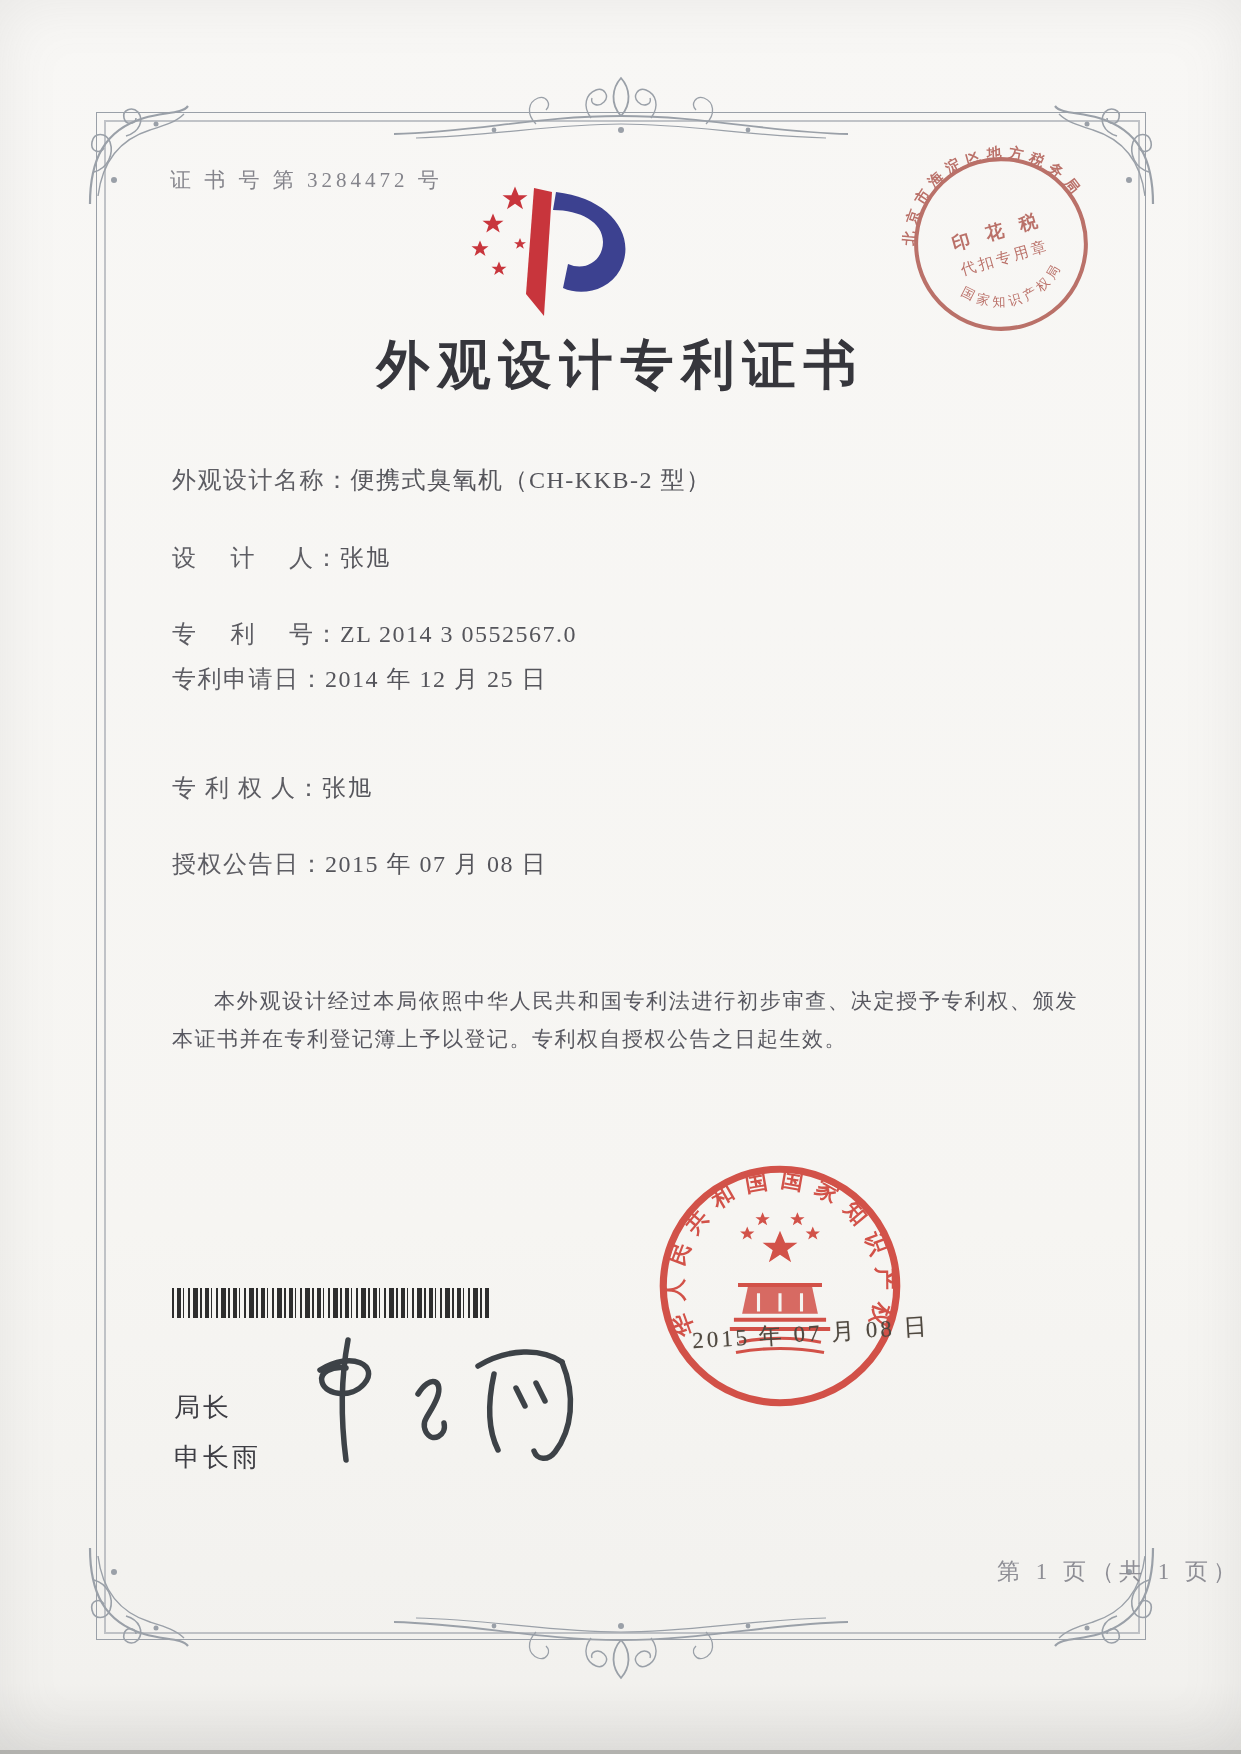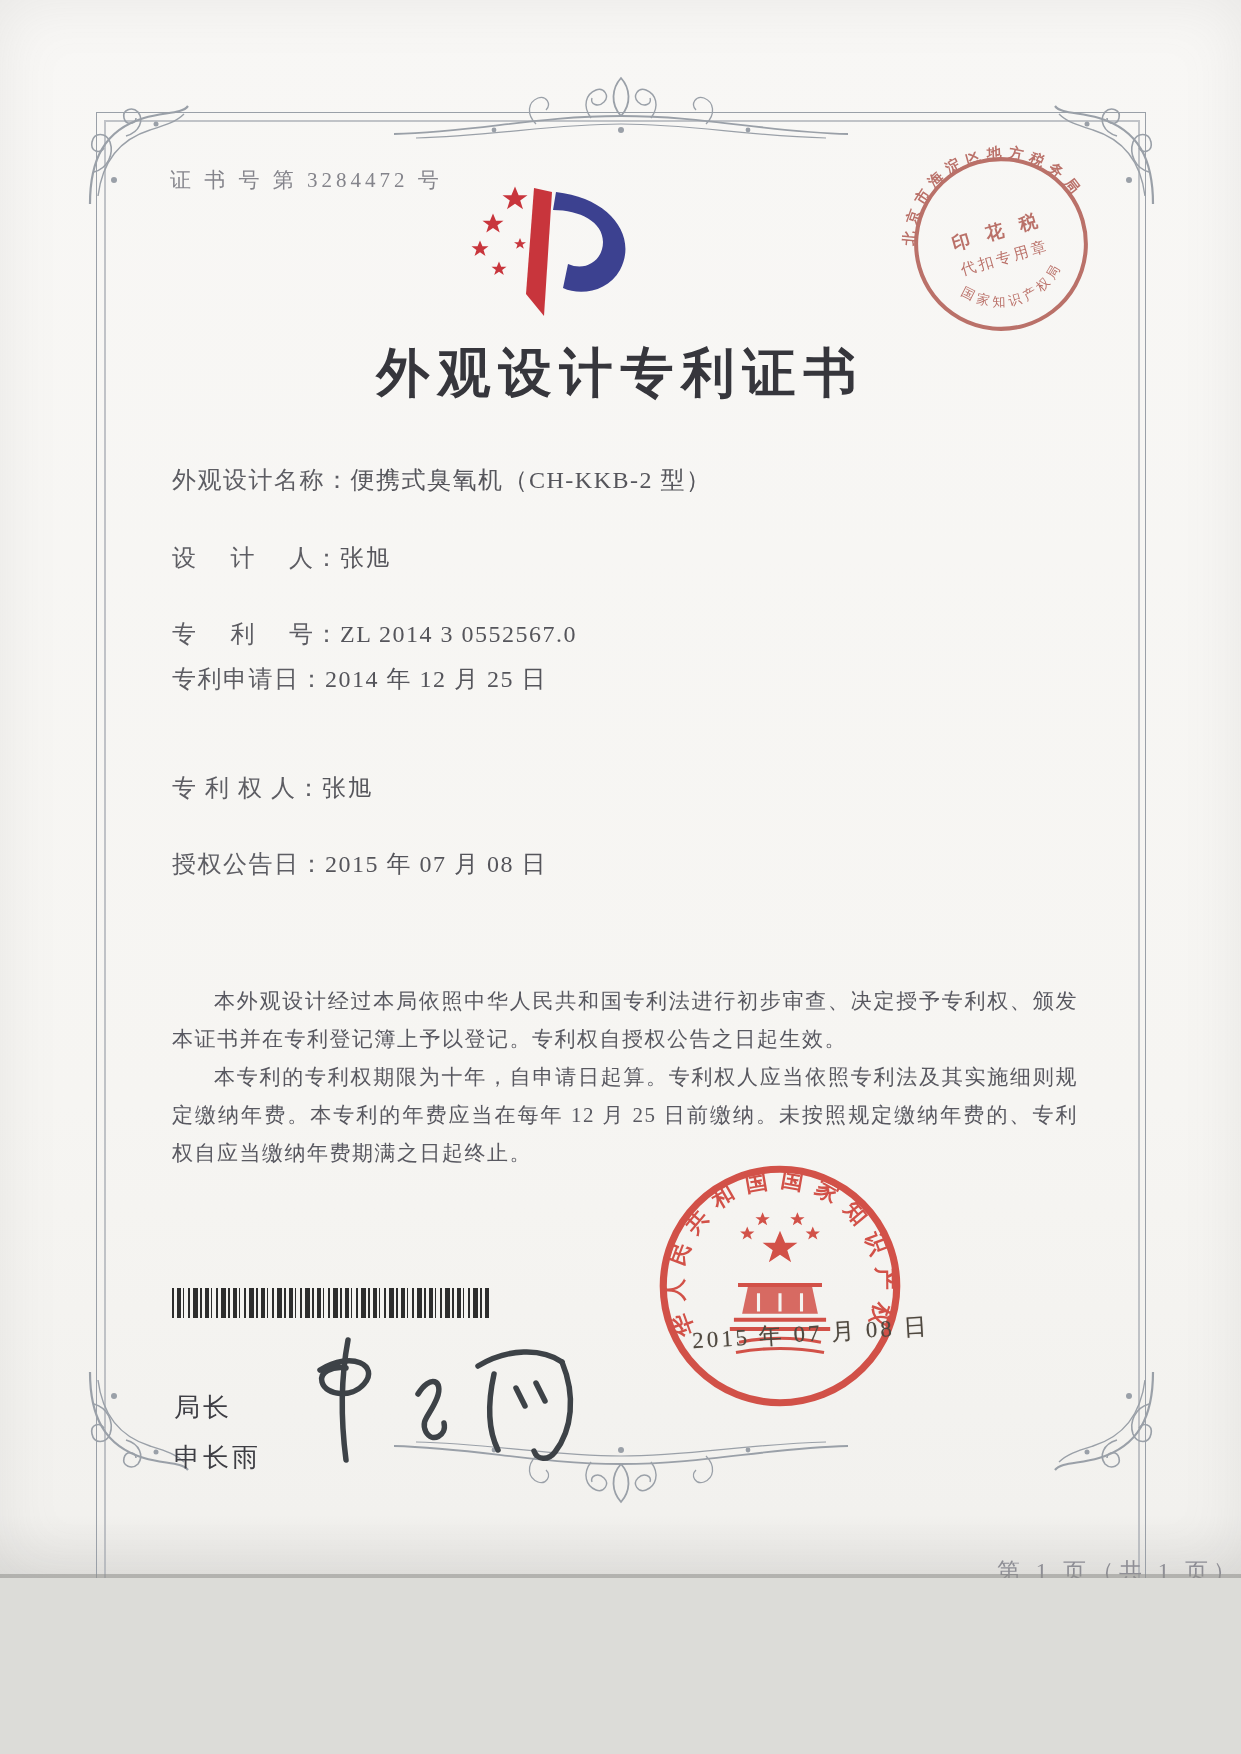--- a/index.html
+++ b/index.html
@@ -1,17 +1,17 @@
 <!DOCTYPE html>
 <html><head>
 <meta charset="utf-8">
 <style>
   html,body{margin:0;padding:0;background:#dcdcd8;}
   .page{
-    position:relative;width:1241px;height:1578px;margin:0 auto;
+    position:relative;width:1241px;height:1754px;margin:0 auto;
     background:linear-gradient(180deg,#f8f7f5 0%,#f6f5f2 70%,#f2f1ee 96%,#e3e2df 100%);
     font-family:"Liberation Serif","DejaVu Serif",serif;
     overflow:hidden;
     box-shadow:inset 0 0 60px rgba(120,120,125,.12);
   }
   .page::after{content:"";position:absolute;left:0;right:0;bottom:0;height:4px;background:#8f8f8c;opacity:.55;}
   
   .frame-outer{position:absolute;left:96px;top:112px;width:1048px;height:1526px;border:1px solid #9aa0a8;}
   .frame-inner{position:absolute;left:104px;top:120px;width:1032px;height:1510px;border:2px solid #a8adb4;opacity:.7;}
   .corner{position:absolute;width:110px;height:110px;}
@@ -23,21 +23,21 @@
   .mid-ornament{position:absolute;left:50%;transform:translateX(-50%);width:470px;height:78px;}
   .mid-ornament.top{top:74px;}
   .mid-ornament.bottom{bottom:72px;transform:translateX(-50%) scaleY(-1);}
   .mid-ornament svg{width:100%;height:100%;}
 
   .cert-no{position:absolute;left:170px;top:166px;font-size:21px;letter-spacing:4px;color:#84848b;}
 
   .logo{position:absolute;left:468px;top:182px;width:185px;height:142px;}
 
   .doc-title{position:absolute;left:0;right:0;top:322px;text-align:center;
-    font-size:53px;font-weight:bold;letter-spacing:8px;color:#36363c;margin:16px;}
+    font-size:53px;font-weight:bold;letter-spacing:8px;color:#36363c;margin:8px;}
 
   .field{position:absolute;left:172px;font-size:24px;color:#5d5d63;letter-spacing:1.5px;white-space:nowrap;}
   .field .fvalue{color:#55555b;}
   .f1{top:464px;} .f2{top:542px;} .f3{top:618px;text-align:center;} .f4{top:663px;} .f5{top:772px;text-align:right;} .f6{top:848px;}
 
   .body-text{position:absolute;left:172px;top:982px;width:906px;}
   .body-text p{margin:0;padding:0;text-indent:2em;text-align:justify;
     font-size:21px;line-height:38px;letter-spacing:1.5px;color:#585860;}
 
   .barcode{position:absolute;left:172px;top:1288px;width:318px;height:30px;
@@ -192,21 +192,20 @@
   </div>
   <div class="field f5">
     <span class="flabel">专 利 权 人：</span><span class="fvalue">张旭</span>
   </div>
   <div class="field f6">
     <span class="flabel">授权公告日：</span><span class="fvalue">2015 年 07 月 08 日</span>
   </div>
 
   <div class="body-text">
     <p>本外观设计经过本局依照中华人民共和国专利法进行初步审查、决定授予专利权、颁发本证书并在专利登记簿上予以登记。专利权自授权公告之日起生效。</p>
-    <p>本专利的专利权期限为十年，自申请日起算。专利权人应当依照专利法及其实施细则规定缴纳年费。本专利的年费应当在每年 12 月 25 日前缴纳。未按照规定缴纳年费的、专利权自应当缴纳年费期满之日起终止。</p>
   </div>
 
   <div class="barcode"></div>
 
   <div class="signer">
     <div>局长</div>
     <div>申长雨</div>
   </div>
 
   <div class="signature">

